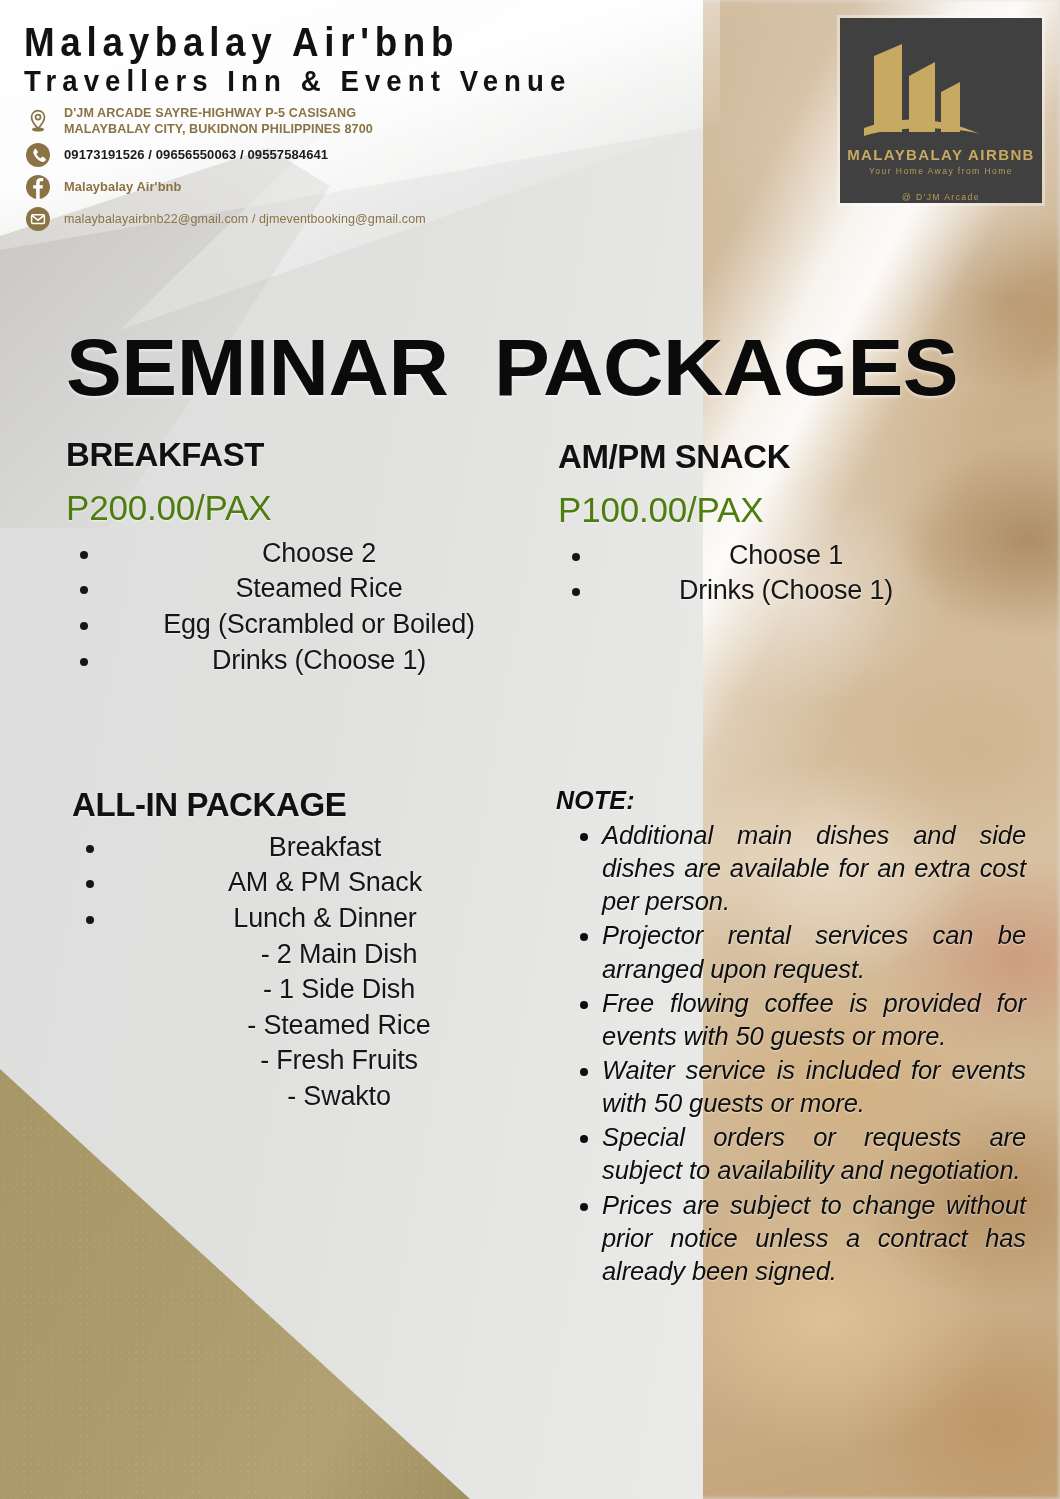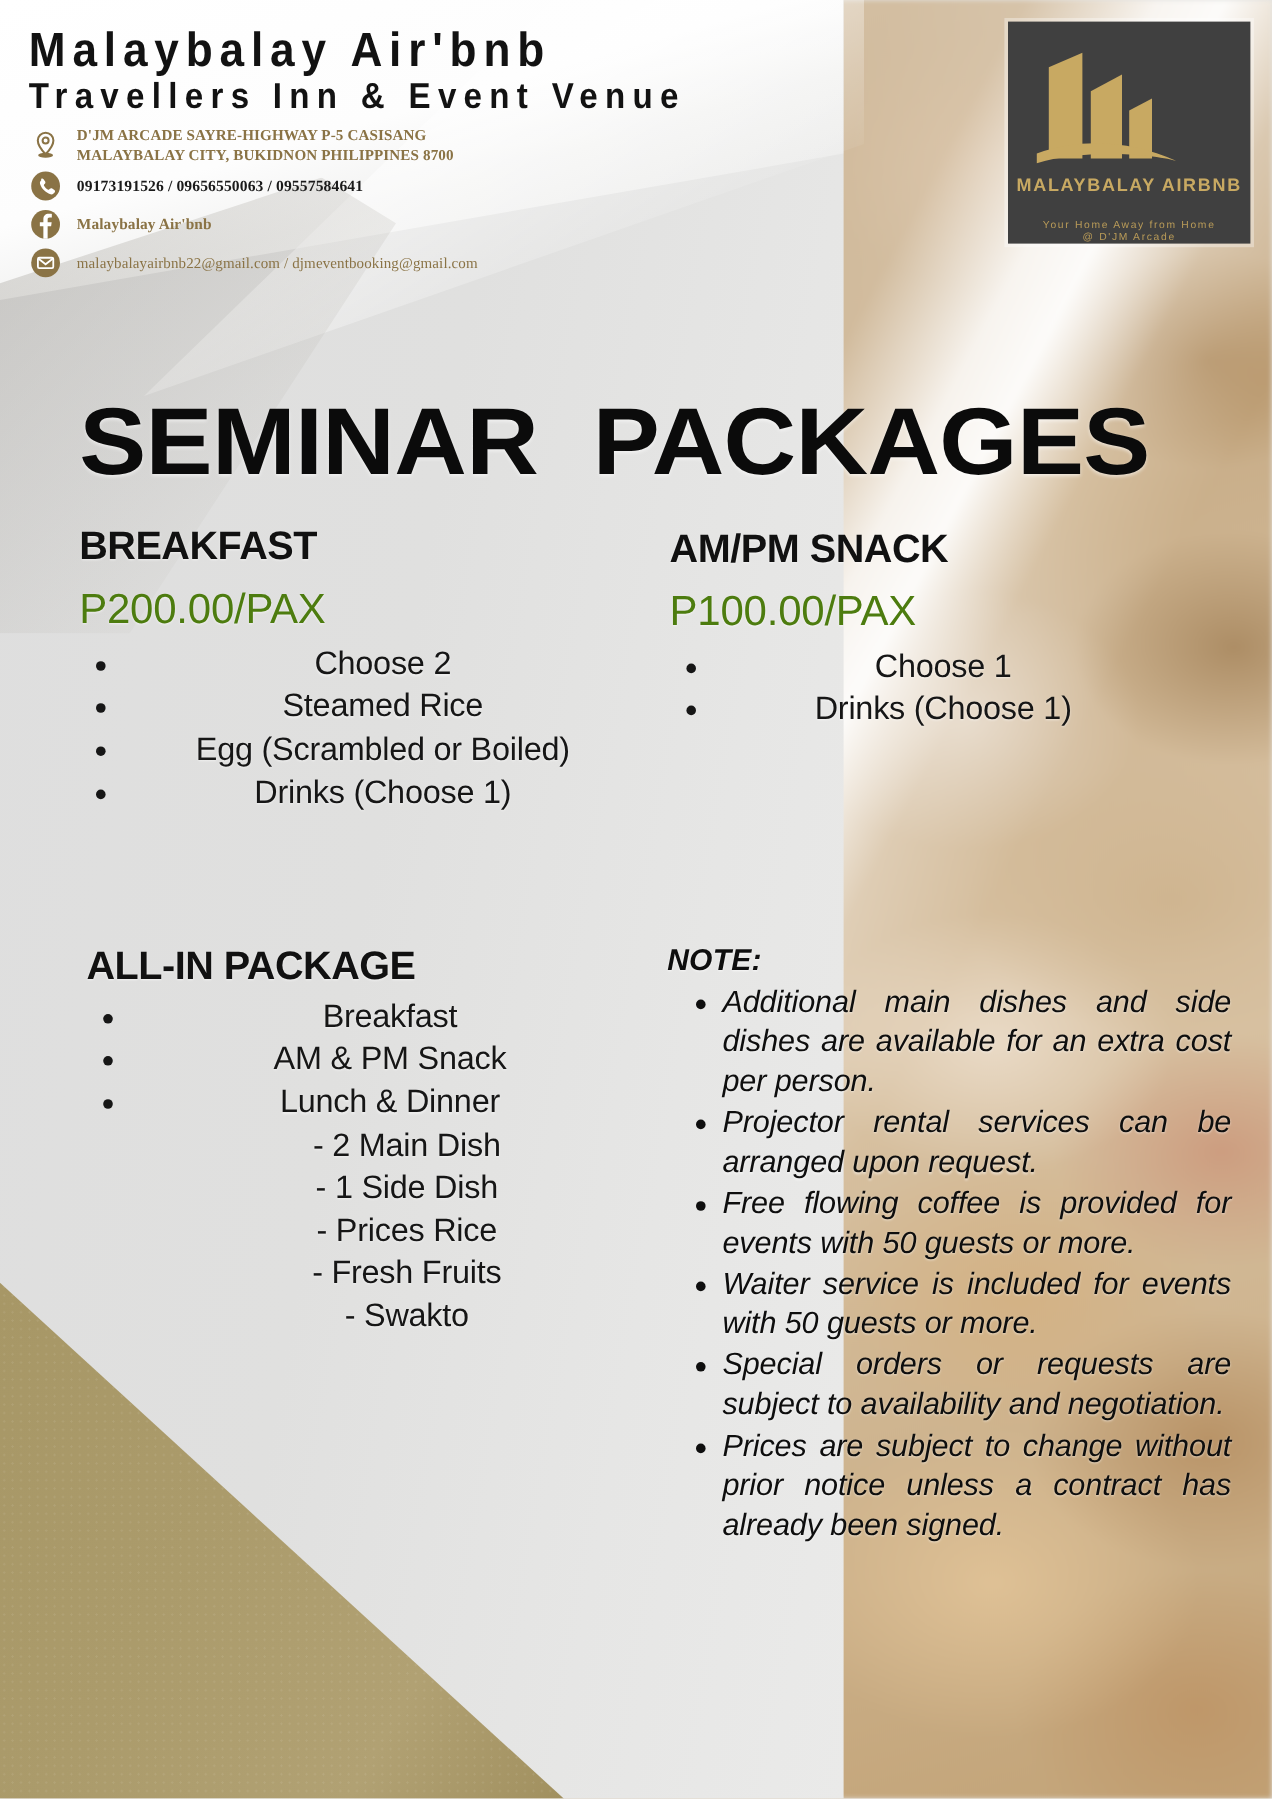--- a/index.html
+++ b/index.html
@@ -127,21 +127,20 @@
     white-space: nowrap;
   }
 
   .contact {
     margin-top: 8px;
   }
   .crow {
     display: flex;
     align-items: center;
     margin-bottom: 4px;
-    font-family: Liberation Serif, serif;
   }
   .cicon {
     width: 28px; height: 28px;
     flex: 0 0 28px;
     margin-right: 12px;
     display: flex; align-items: center; justify-content: center;
   }
   .cicon svg { display: block; }
   .ctext {
     color: #8a7345;
@@ -172,21 +171,20 @@
     font-size: 15px;
     font-weight: bold;
     letter-spacing: 1.4px;
   }
   .logo-tag {
     position: absolute; left: 0; top: 148px; width: 202px;
     text-align: center;
     color: #b99b58;
     font-size: 8.6px;
     letter-spacing: 1.4px;
-    margin-top: 16px;
   }
   .logo-tag2 {
     position: absolute; left: 0; top: 174px; width: 202px;
     text-align: center;
     color: #b99b58;
     font-size: 8.6px;
     letter-spacing: 1.4px;
   }
 
   
@@ -399,21 +397,21 @@
   </div>
 
   <div class="pkg" id="pkg-allin">
     <div class="pkg-title">ALL-IN PACKAGE</div>
     <ul class="pkg-list">
       <li class="bullet">Breakfast</li>
       <li class="bullet">AM &amp; PM Snack</li>
       <li class="bullet">Lunch &amp; Dinner</li>
       <li class="sub">- 2 Main Dish</li>
       <li class="sub">- 1 Side Dish</li>
-      <li class="sub">- Prices Rice</li>
+      <li class="sub">- Steamed Rice</li>
       <li class="sub">- Fresh Fruits</li>
       <li class="sub">- Swakto</li>
     </ul>
   </div>
 
   <div class="note">
     <div class="note-title">NOTE:</div>
     <ul class="note-list">
       <li>Additional main dishes and side dishes are available for an extra cost per person.</li>
       <li>Projector rental services can be arranged upon request.</li>

